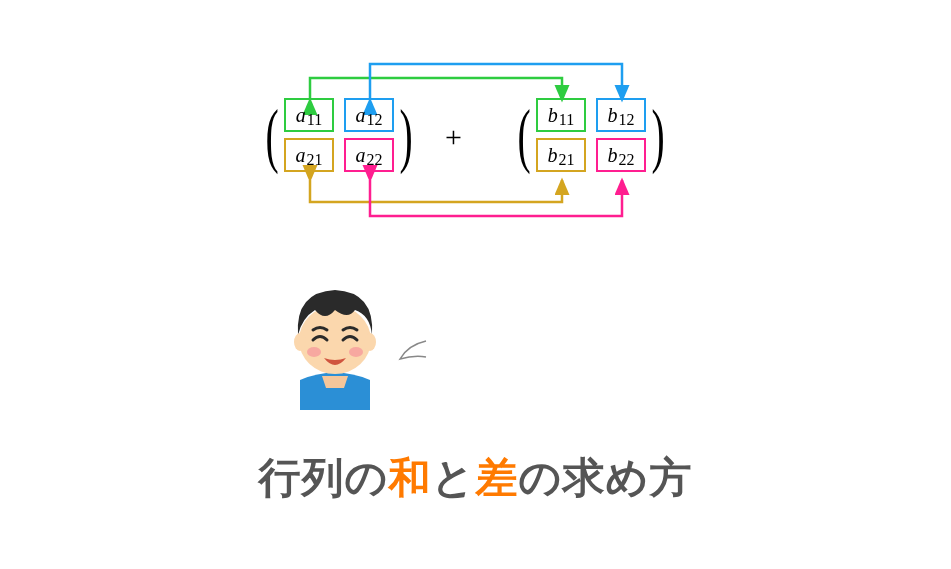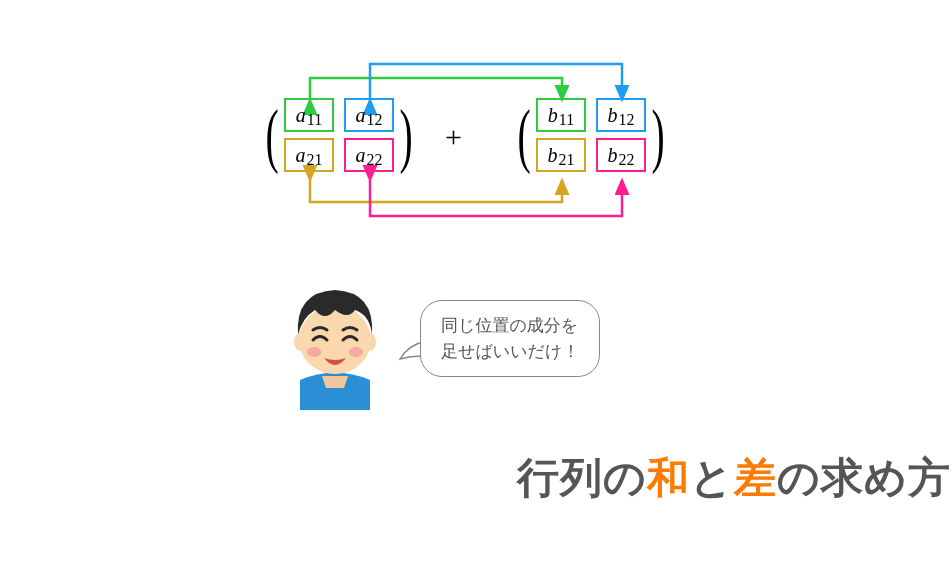--- a/index.html
+++ b/index.html
@@ -104,21 +104,21 @@
     position: absolute;
     left: 118px;
     top: 55px;
     width: 30px;
     height: 30px;
   }
   .title {
     position: absolute;
     top: 450px;
     width: 951px;
-    text-align: right;
+    text-align: center;
     font-size: 42px;
     font-weight: 700;
     color: #555;
     letter-spacing: 1px;
   }
   .title .orange { color: #ff7a00; }
 </style>
 </head>
 <body>
 
@@ -221,21 +221,17 @@
     <ellipse cx="34" cy="72" rx="7" ry="5" fill="#f7a8a0"></ellipse>
     <ellipse cx="76" cy="72" rx="7" ry="5" fill="#f7a8a0"></ellipse>
 
     <path d="M 44 78 Q 55 92 66 78 Q 55 82 44 78 Z" fill="#d0543e"></path>
   </svg>
 
   <svg class="speech-tail" viewBox="0 0 30 30">
     <path d="M 28 6 Q 10 10 2 24 Q 16 20 28 22" fill="#fff" stroke="#888" stroke-width="1.5"></path>
   </svg>
 
-  <div class="speech">
-    <div>同じ位置の成分を</div>
-    <div>足せばいいだけ！</div>
-  </div>
 </div>
 
 <div class="title">
   <span>行列の</span><span class="orange">和</span><span>と</span><span class="orange">差</span><span>の求め方</span>
 </div>
 
 </body></html>

